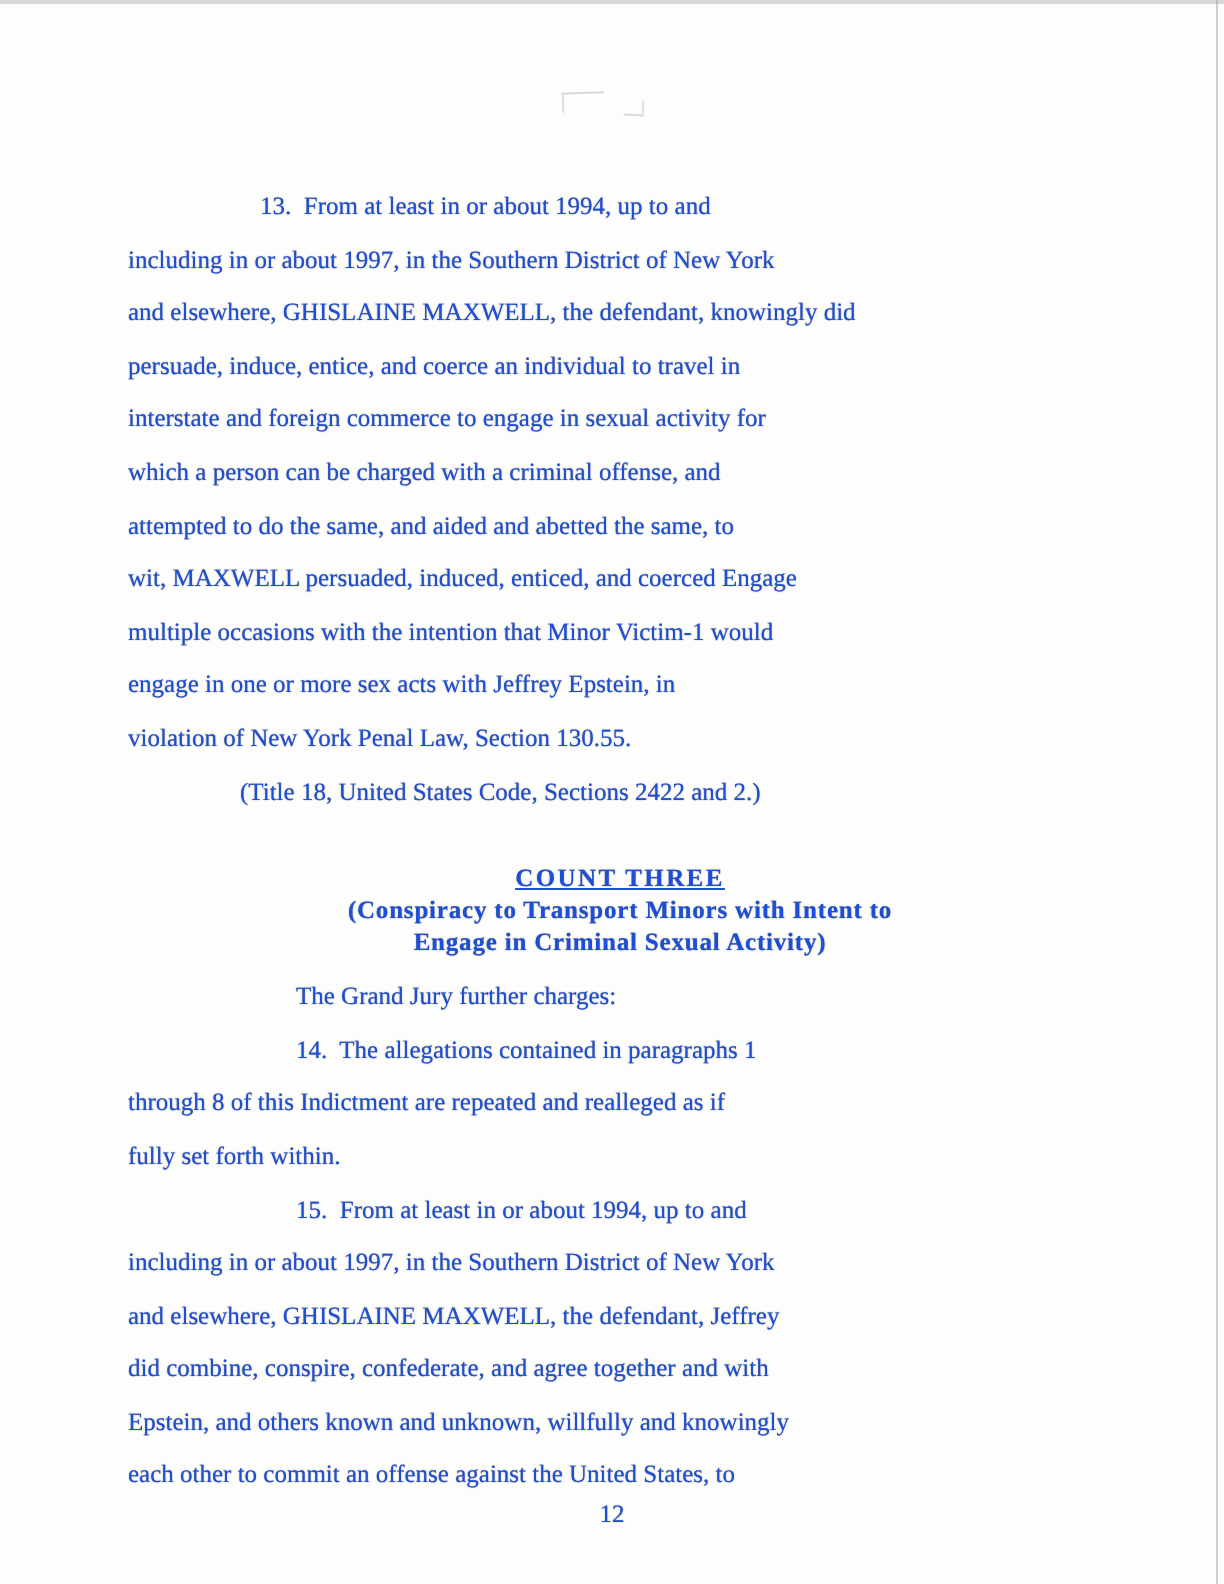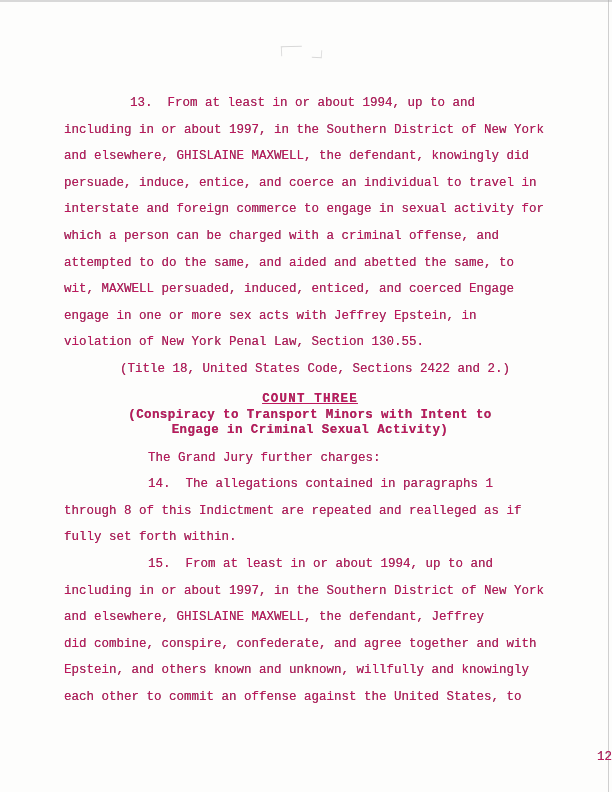--- a/index.html
+++ b/index.html
@@ -6,22 +6,22 @@
     margin: 0;
     padding: 0;
     background: #ffffff;
   }
   .page {
     position: relative;
     width: 612px;
     height: 792px;
     background: #fdfdfc;
     overflow: hidden;
-    font-family: Liberation Mono, monospace;
-    color: #be185d;
+    font-family: Liberation Serif, serif;
+    color: #1d4ed8;
   }
   
   .edge-top {
     position: absolute;
     top: 0; left: 0; right: 0;
     height: 2px;
     background: #b9b9b9;
     opacity: 0.55;
   }
   .edge-right {
@@ -71,30 +71,30 @@
     text-align: center;
     font-weight: bold;
     height: 15.5px;
     line-height: 15.5px;
     white-space: pre;
     letter-spacing: 0.4px;
   }
   .hline.title {
     height: 17px;
     line-height: 17px;
-    margin-top: 8px;
+    margin-top: 22px;
     text-decoration: underline;
     letter-spacing: 1.2px;
   }
   .page-number {
     position: absolute;
     top: 750px;
     left: 0;
     width: 612px;
-    text-align: right;
+    text-align: center;
     font-size: 12.5px;
     line-height: 15px;
     text-shadow: 0 0 0.6px rgba(62,62,62,0.75);
   }
 </style>
 </head>
 <body>
 
 <div class="page">
 
@@ -106,20 +106,21 @@
   <div class="text-col">
 
     <div class="line indent-13">13.  From at least in or about 1994, up to and</div>
     <div class="line">including in or about 1997, in the Southern District of New York</div>
     <div class="line">and elsewhere, GHISLAINE MAXWELL, the defendant, knowingly did</div>
     <div class="line">persuade, induce, entice, and coerce an individual to travel in</div>
     <div class="line">interstate and foreign commerce to engage in sexual activity for</div>
     <div class="line">which a person can be charged with a criminal offense, and</div>
     <div class="line">attempted to do the same, and aided and abetted the same, to</div>
     <div class="line">wit, MAXWELL persuaded, induced, enticed, and coerced Engage</div>
+    <div class="line">multiple occasions with the intention that Minor Victim-1 would</div>
     <div class="line">engage in one or more sex acts with Jeffrey Epstein, in</div>
     <div class="line">violation of New York Penal Law, Section 130.55.</div>
 
     <div class="line indent-cite">(Title 18, United States Code, Sections 2422 and 2.)</div>
 
     <div class="hline title">COUNT THREE</div>
     <div class="hline">(Conspiracy to Transport Minors with Intent to</div>
     <div class="hline">Engage in Criminal Sexual Activity)</div>
 
     <div class="line indent-p gj">The Grand Jury further charges:</div>

